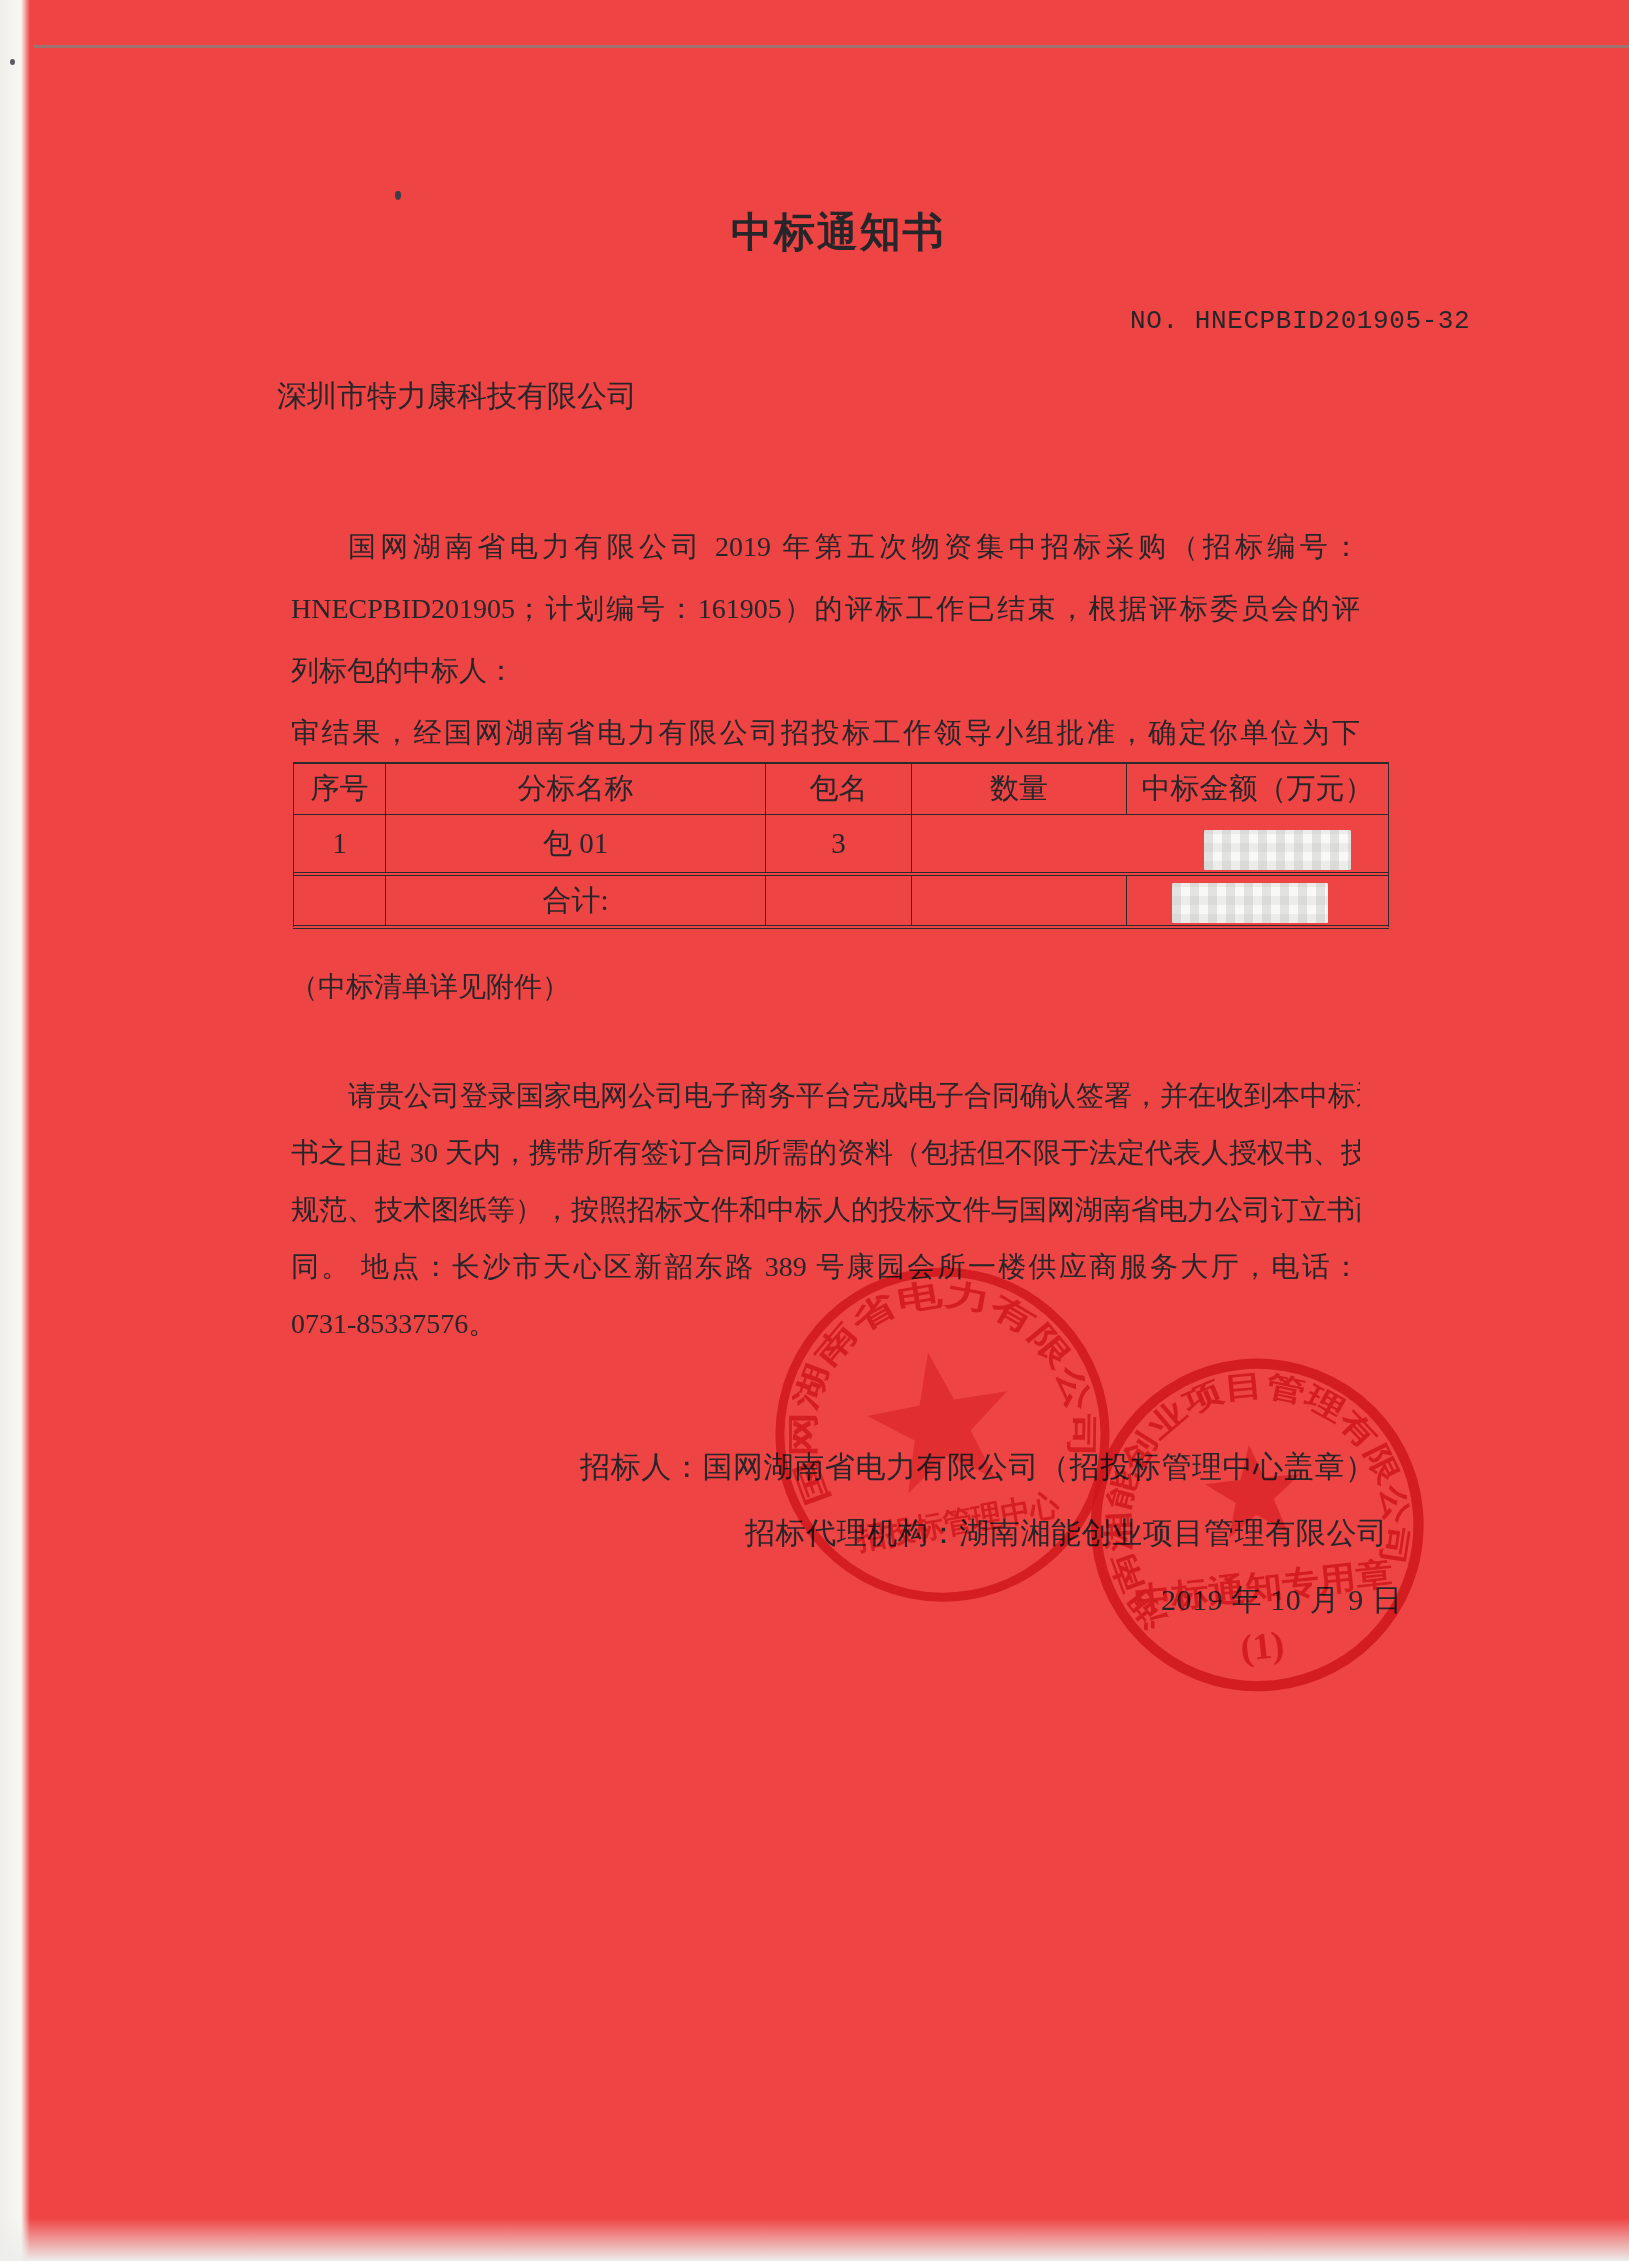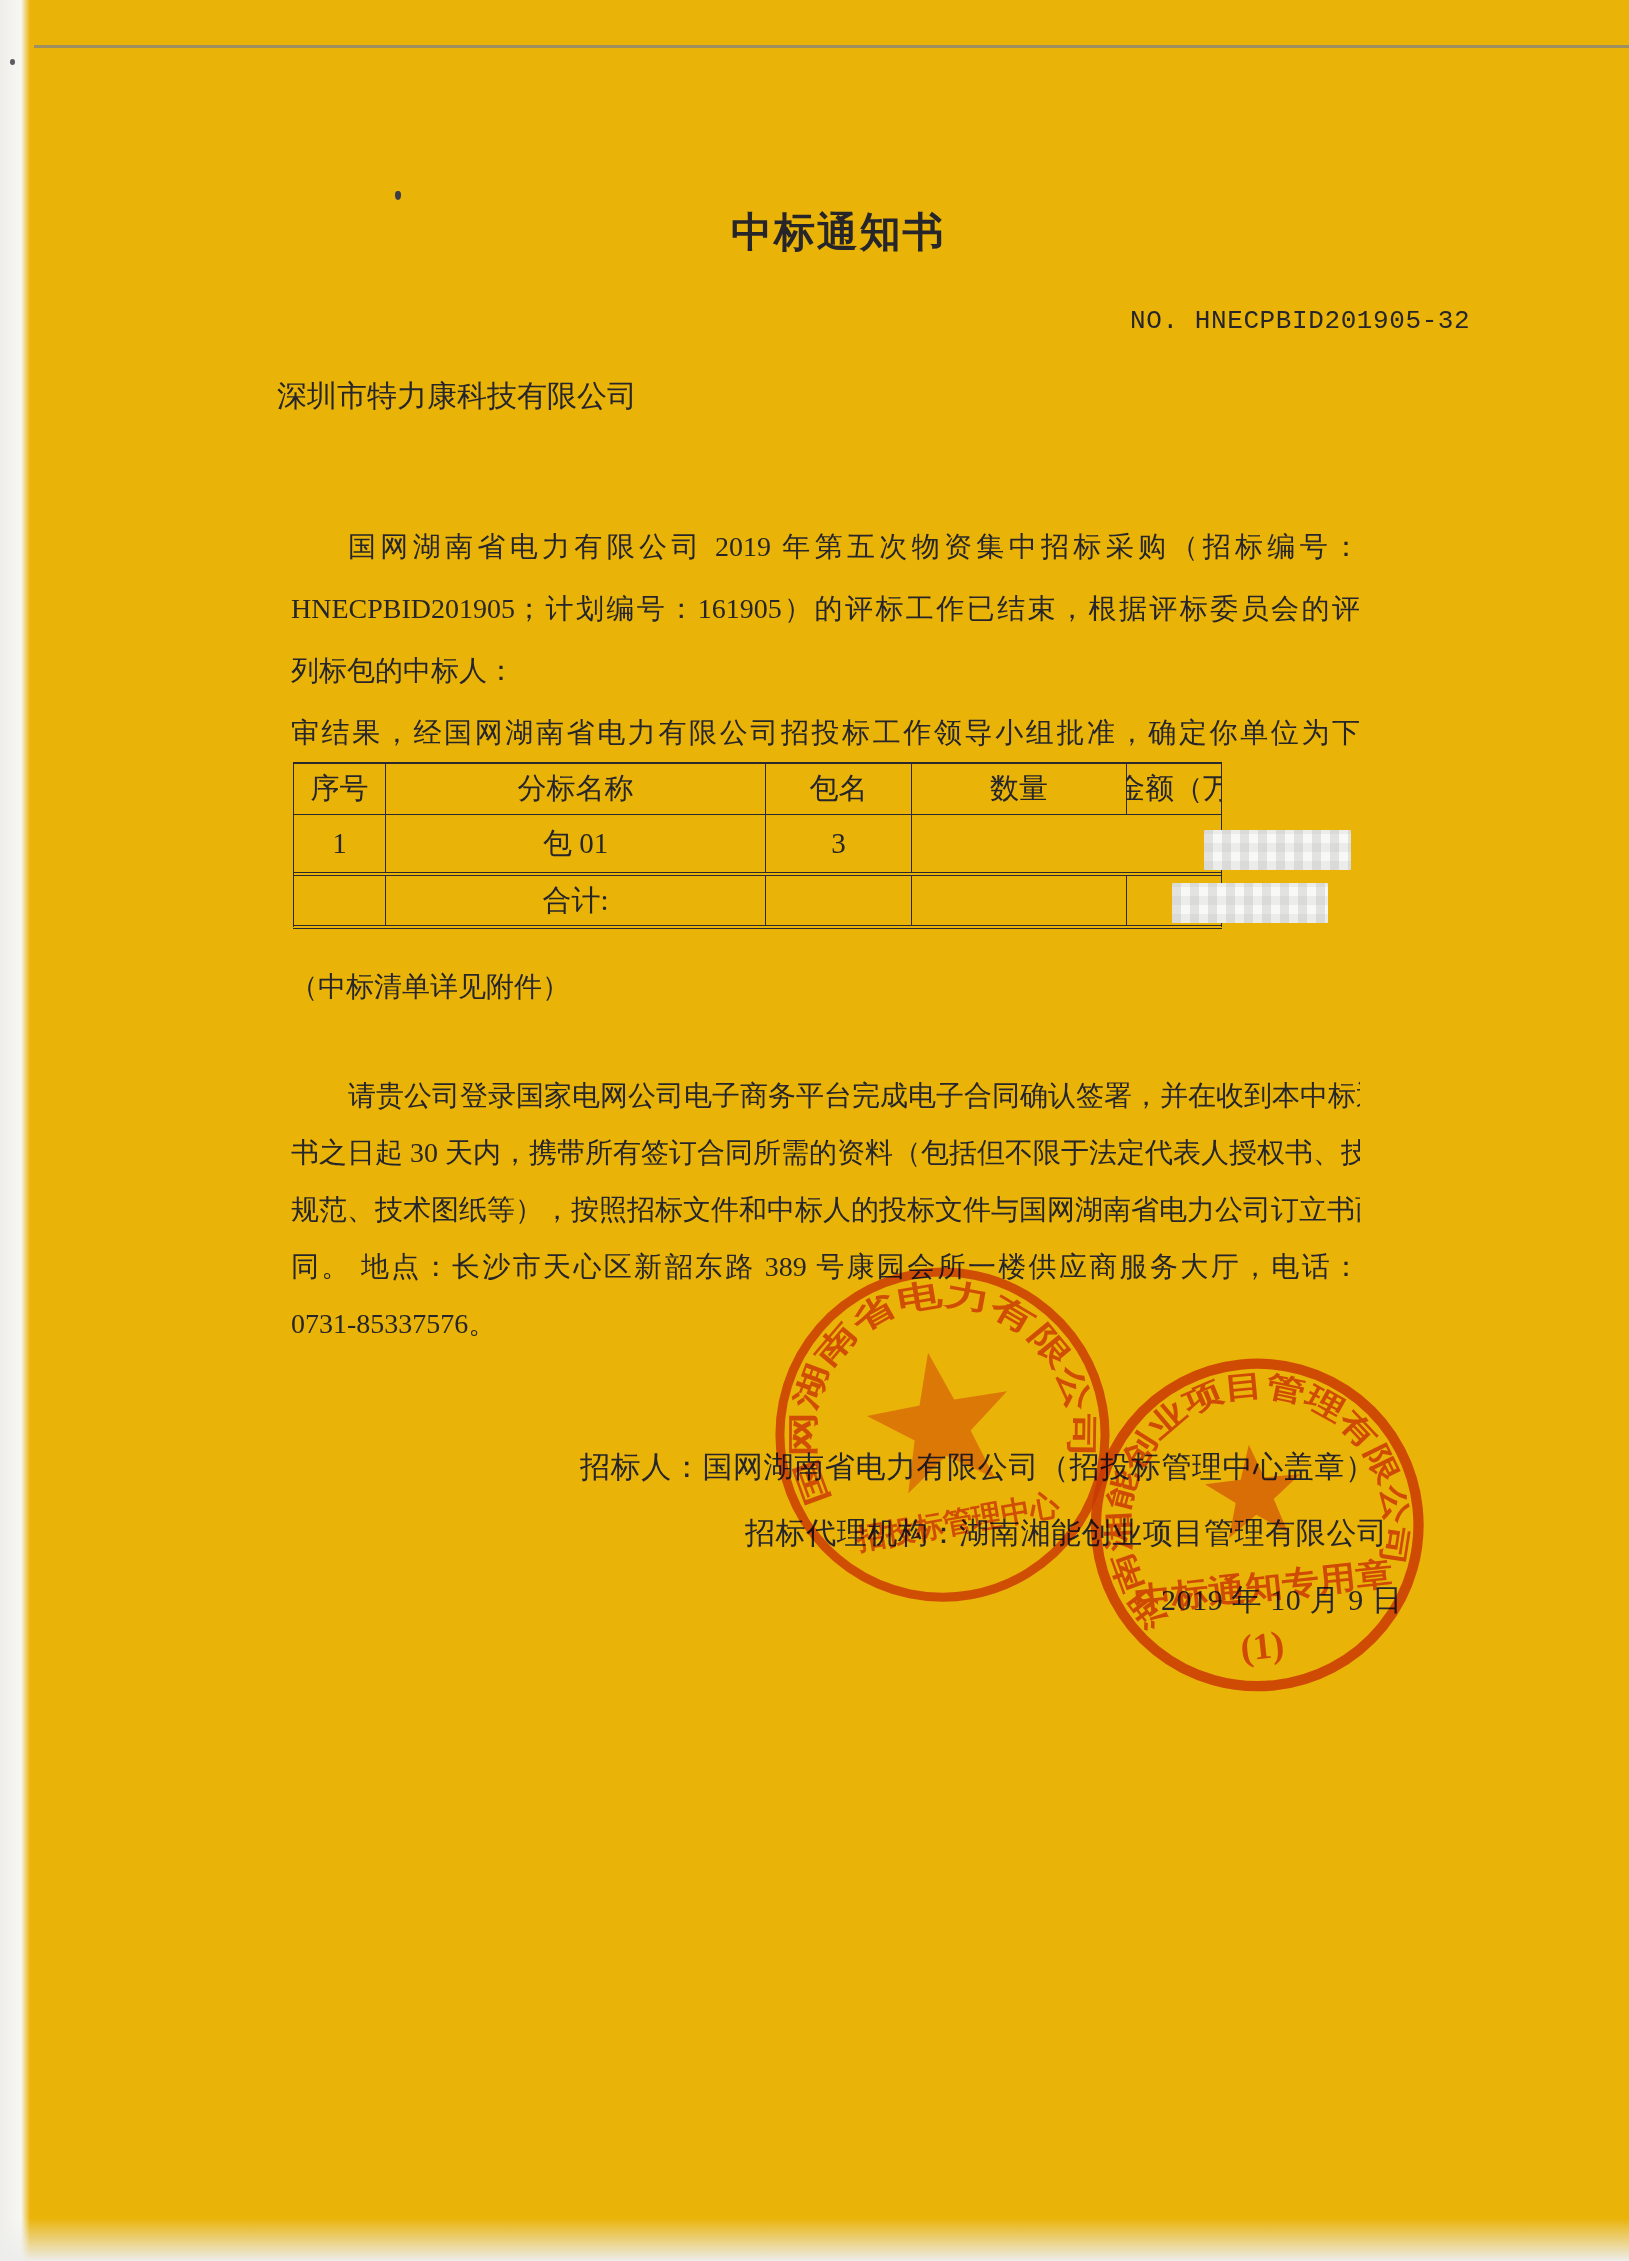--- a/index.html
+++ b/index.html
@@ -1,19 +1,19 @@
 <!DOCTYPE html>
 <html style="font-size:10.3px"><head>
 <meta charset="utf-8">
 <style>
   html,body{margin:0;padding:0;background:#888;}
   .page{
     position:relative;
     width:1630px;height:2261px;
-    background:#eab308;
+    background:#ef4444;
     overflow:hidden;
     font-family:"Liberation Serif","DejaVu Serif",serif;
     color:#26262a;
   }
   
   .scan-top-line{position:absolute;left:34px;top:45px;width:1596px;height:2.6px;background:#83837f;opacity:.75;}
   .scan-left-tint{position:absolute;left:0;top:0;width:30px;height:2261px;
     background:linear-gradient(90deg,#efeee9,#f7f7f4 70%,rgba(251,251,250,0));}
   .scan-bottom-tint{position:absolute;left:0;top:2218px;width:1630px;height:43px;
     background:linear-gradient(180deg,rgba(251,251,250,0),#ededeb);}
@@ -38,21 +38,21 @@
   }
   .para .pline.short{text-align:left;text-align-last:left;}
   .para .pline.indent{text-indent:57px;margin-top:44px;}
   .para.intro{top:480px;}
   .para.intro .pline{height:62px;line-height:46px;}
   .para.body{top:1030px;}
   .para.body .pline{height:57px;line-height:43px;}
   .note{position:absolute;left:290px;top:968px;font-size:28px;white-space:nowrap;}
   
   .btable{
-    position:absolute;left:293px;top:762px;width:929px;
+    position:absolute;left:293px;top:762px;width:1096px;
     border:1.9px solid #2a2a2e;border-top-width:2.6px;border-bottom:4.5px double #2a2a2e;
     box-sizing:border-box;background:transparent;
   }
   .trow{display:grid;grid-template-columns:91px 380px 146px 215px auto;}
   .trow.hdr{height:50px;border-bottom:1.9px solid #2a2a2e;}
   .trow.r1{height:57px;border-bottom:4.5px double #2a2a2e;}
   .trow.ttl{height:49px;}
   .tcell{
     display:flex;align-items:center;justify-content:center;
     font-size:29px;border-left:1.9px solid #2a2a2e;overflow:hidden;white-space:nowrap;

